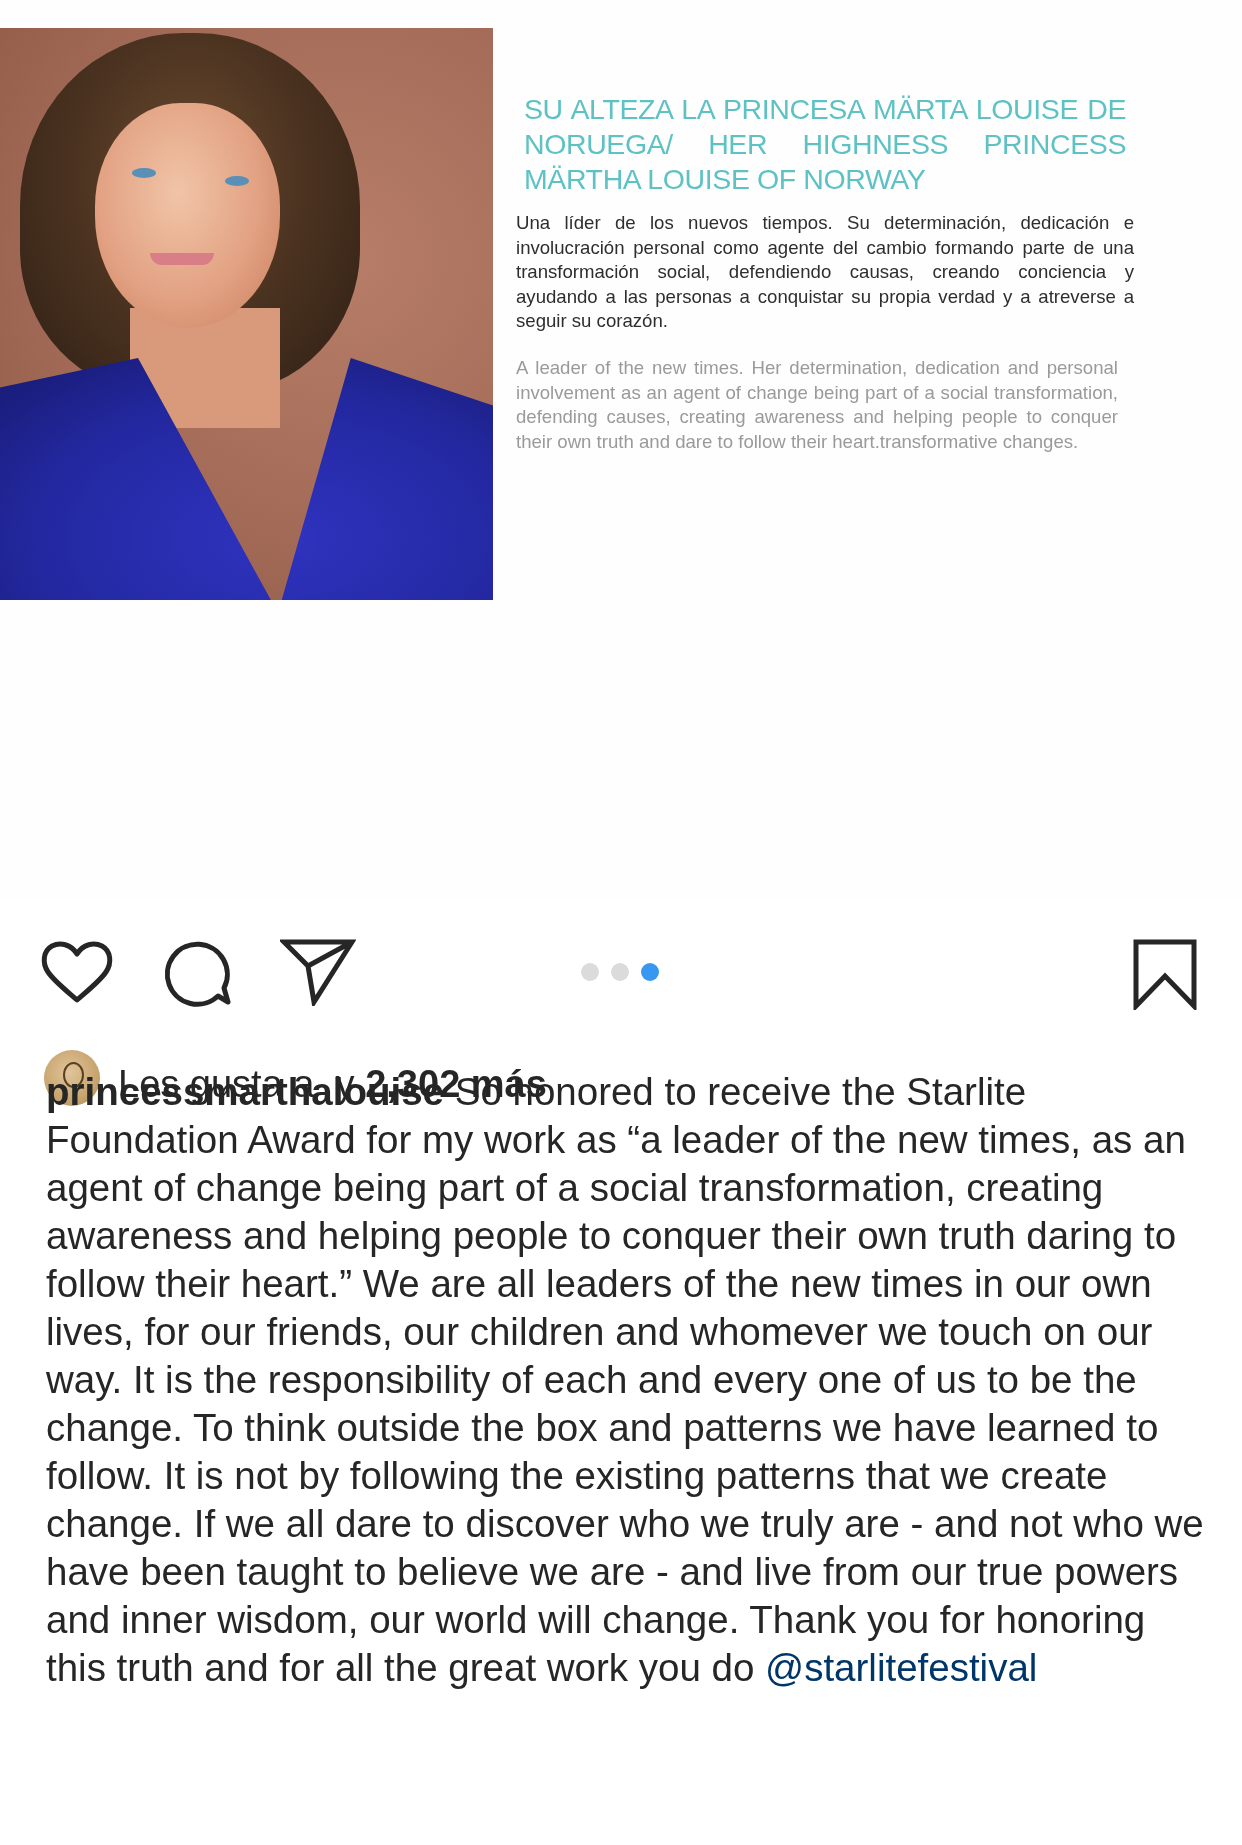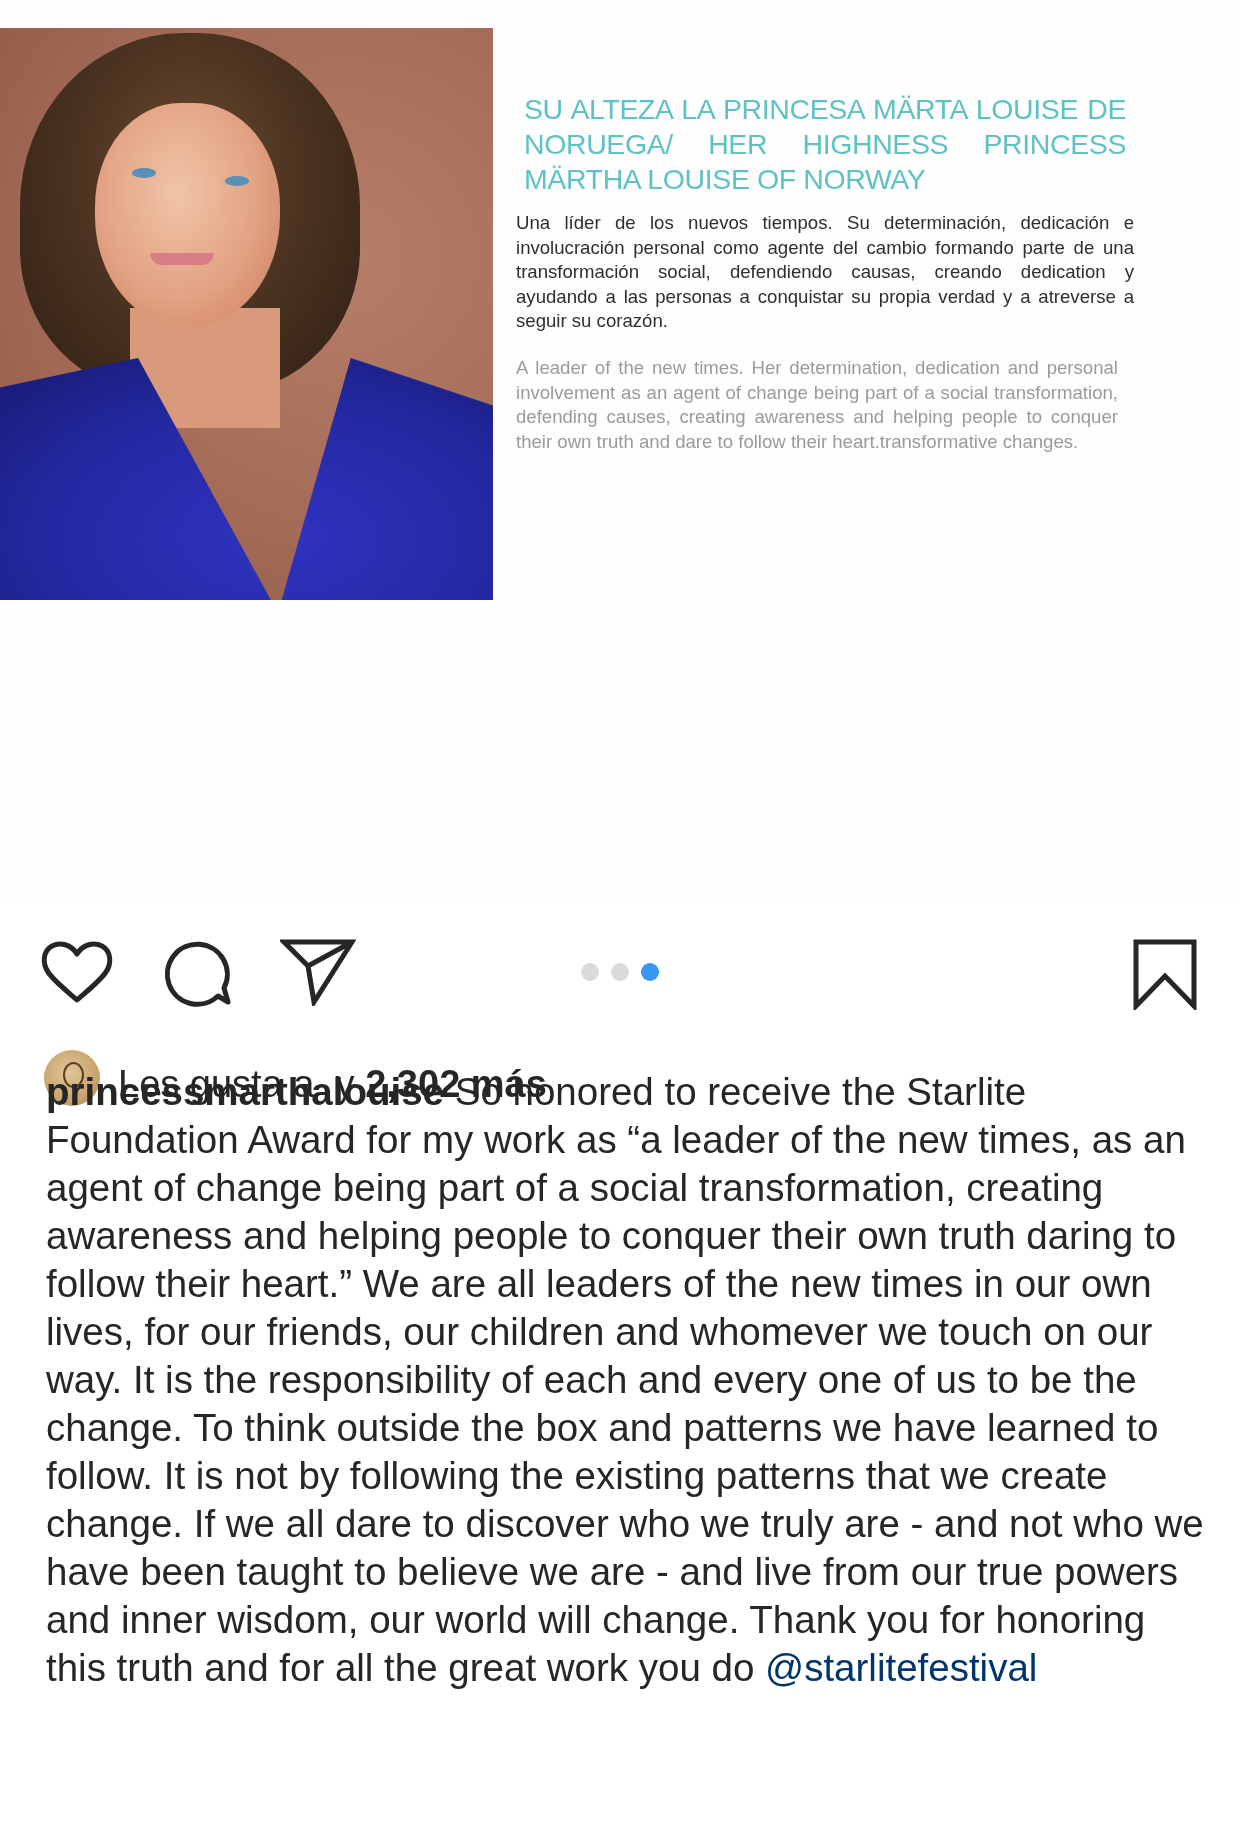--- a/index.html
+++ b/index.html
@@ -49,21 +49,21 @@
     <div class="hair"></div>
     <div class="neck"></div>
     <div class="face"></div>
     <div class="eye l"></div>
     <div class="eye r"></div>
     <div class="lips"></div>
     <div class="blouse"></div>
   </div>
   <div class="info">
     <p class="heading">SU ALTEZA LA PRINCESA MÄRTA LOUISE DE NORUEGA/ HER HIGHNESS PRINCESS MÄRTHA LOUISE OF NORWAY</p>
-    <p class="es">Una líder de los nuevos tiempos. Su determinación, dedicación e involucración personal como agente del cambio formando parte de una transformación social, defendiendo causas, creando dedication y ayudando a las personas a conquistar su propia verdad y a atreverse a seguir su corazón.</p>
+    <p class="es">Una líder de los nuevos tiempos. Su determinación, dedicación e involucración personal como agente del cambio formando parte de una transformación social, defendiendo causas, creando conciencia y ayudando a las personas a conquistar su propia verdad y a atreverse a seguir su corazón.</p>
     <p class="en">A leader of the new times. Her determination, dedication and personal involvement as an agent of change being part of a social transformation, defending causes, creating awareness and helping people to conquer their own truth and dare to follow their heart.transformative changes.</p>
   </div>
 </div>
 
 <div class="actions">
   <span class="icon-btn" style="left:40px; top:10px;">
     <svg width="74" height="64" viewBox="0 0 74 64">
       <path d="M37 14 C31 4 20 2 12 6 C3 11 2 23 8 32 C14 41 28 52 37 60 C46 52 60 41 66 32 C72 23 71 11 62 6 C54 2 43 4 37 14 Z" fill="none" stroke="#262626" stroke-width="5" stroke-linejoin="round"></path>
     </svg>
   </span>

